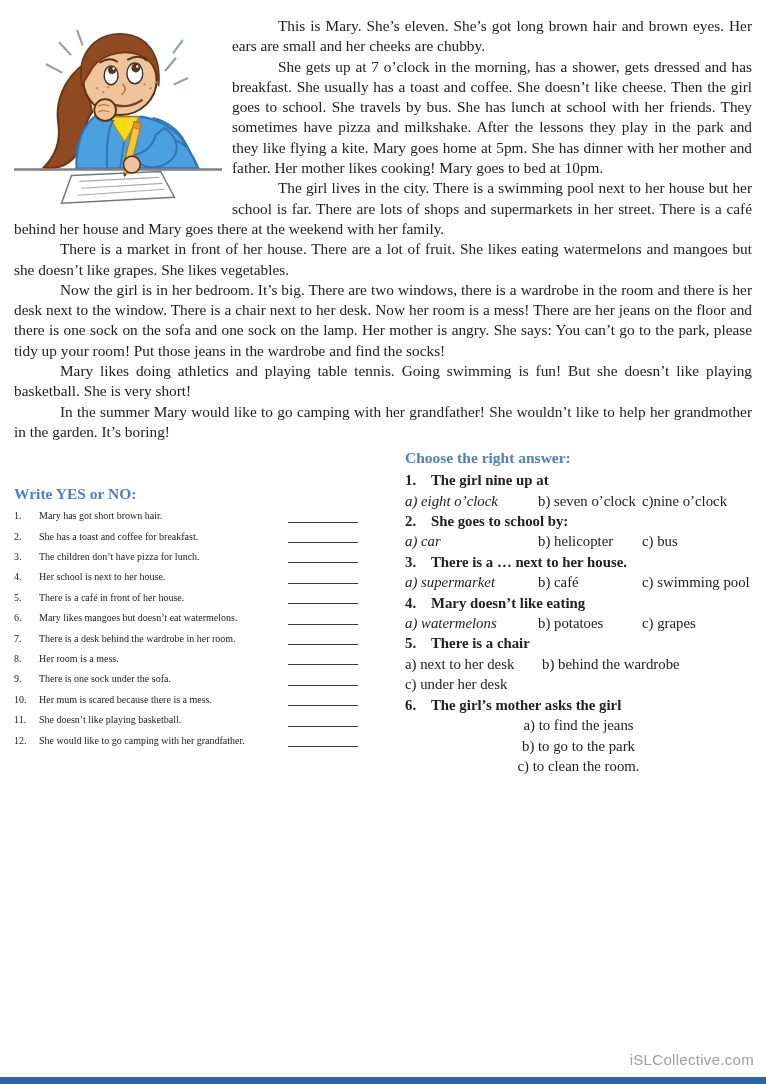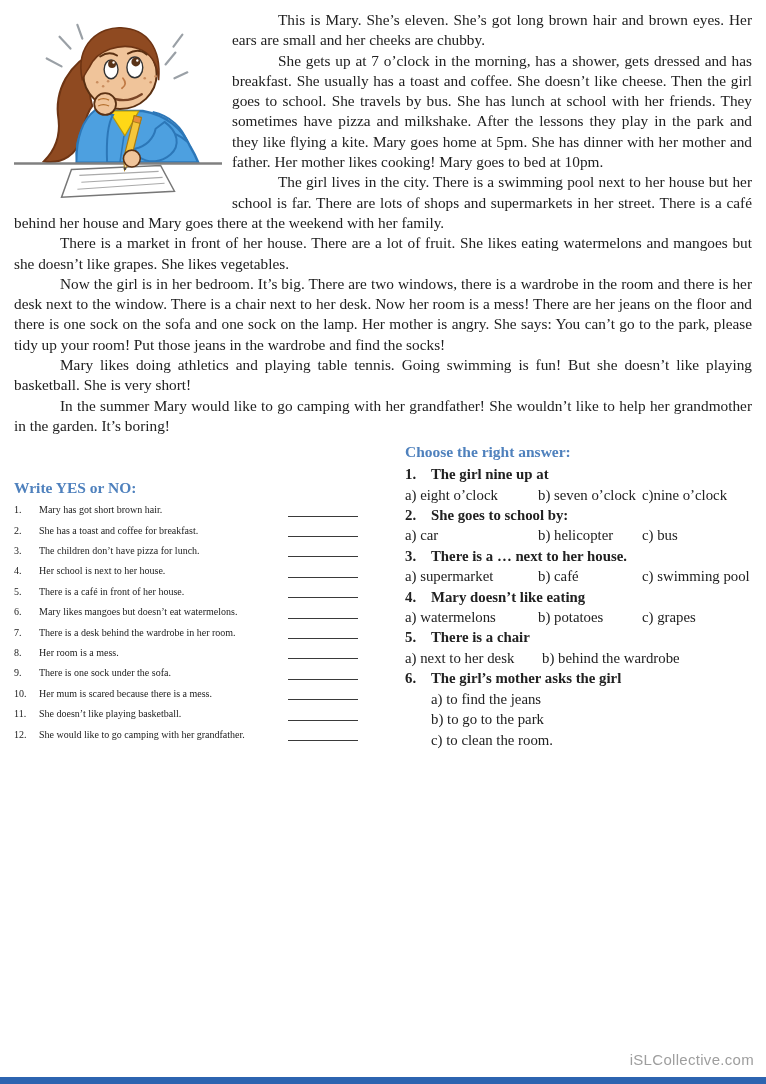--- a/index.html
+++ b/index.html
@@ -6,21 +6,21 @@
     --hdr:#4f81bd; --txt:#212121; --wm:#9e9e9e; --bar:#2d64b0; --blank:#3a3a3a;
     --hair:#8f4a21; --hair-dark:#6e3413; --skin:#f0c49a; --hoodie:#4da0e0;
     --hoodie-dark:#2c77b8; --shirt:#ffd816; --pencil:#f5c63a;
   }
   html,body{margin:0;padding:0;background:#e8e8e8;}
   .page{
     position:relative; width:766px; height:1084px; background:#ffffff;
     font-family:"Liberation Serif", serif; color:var(--txt);
     margin:0 auto; overflow:hidden;
   }
-  .content{padding:10px 14px 0 14px;}
+  .content{padding:16px 14px 0 14px;}
 
   
   .figure{float:left; width:208px; height:194px; margin:2px 10px 2px 0;}
   .figure svg{display:block;}
   .passage p{margin:0; font-size:15.3px; line-height:20.3px; text-align:justify; text-indent:46px;}
 
   
   .exercises{display:flex; margin-top:6px; clear:none;}
   .ex-left{width:374px; flex:none; position:relative;margin-top:36px;}
   .ex-right{flex:1; padding-left:17px;}
@@ -29,26 +29,26 @@
   .yn-item{position:relative; font-size:10px; line-height:20.4px;}
   .yn-item .num{display:inline-block; width:25px; vertical-align:top;}
   .yn-item .txt{display:inline-block; width:250px; vertical-align:top;}
   .yn-item .blank{position:absolute; left:274px; bottom:4px; width:70px; border-bottom:1.3px solid var(--blank);}
 
   .mc-q{font-weight:bold; font-size:14.8px; line-height:20.4px;}
   .mc-q .qnum{display:inline-block; width:26px;}
   .mc-opts{font-size:14.8px; line-height:20.4px;}
   .mc-opts.row{display:flex;}
   .mc-opts.row span{display:block;}
-  .mc-opts.row span:nth-child(1){width:133px;}
+  .mc-opts.row span:nth-child(1){width:133px;font-style:italic;}
   .mc-opts.row span:nth-child(2){width:104px;}
   .mc-opts.wrap span{display:inline-block;}
   .mc-opts.wrap span:nth-child(1){width:137px;}
   .mc-opts.wrap span:nth-child(3){display:block;}
-  .mc-opts.stacked span{display:block; margin-left:26px;}
+  .mc-opts.stacked span{display:block; text-align:center;}
 
   .watermark{
     position:absolute; right:12px; bottom:16px;
     font-family:"Liberation Sans", sans-serif; font-size:15px; color:var(--wm);
     letter-spacing:.3px;
   }
   .bottom-bar{position:absolute; left:0; bottom:0; width:100%; height:7px; background:var(--bar);}
 </style>
 </head>
 <body>
@@ -177,21 +177,21 @@
               <span>b) café</span>
               <span>c) swimming pool</span>
             </div>
             <div class="mc-q"><span class="qnum">4.</span><span>Mary doesn’t like eating</span></div>
             <div class="mc-opts row">
               <span>a)  watermelons</span>
               <span>b) potatoes</span>
               <span>c) grapes</span>
             </div>
             <div class="mc-q"><span class="qnum">5.</span><span>There is a chair</span></div>
-            <div class="mc-opts wrap"><span>a)  next to her desk</span><span>b) behind the wardrobe</span></div>
+            <div class="mc-opts wrap"><span>a)  next to her desk</span><span>b) behind the wardrobe</span><span>c) under her desk</span></div>
             <div class="mc-q"><span class="qnum">6.</span><span>The girl’s mother asks the girl</span></div>
             <div class="mc-opts stacked">
               <span>a)   to find the jeans</span>
               <span>b)   to go to the park</span>
               <span>c)   to clean the room.</span>
             </div>
           </div>
       </section>
     </div>
 

